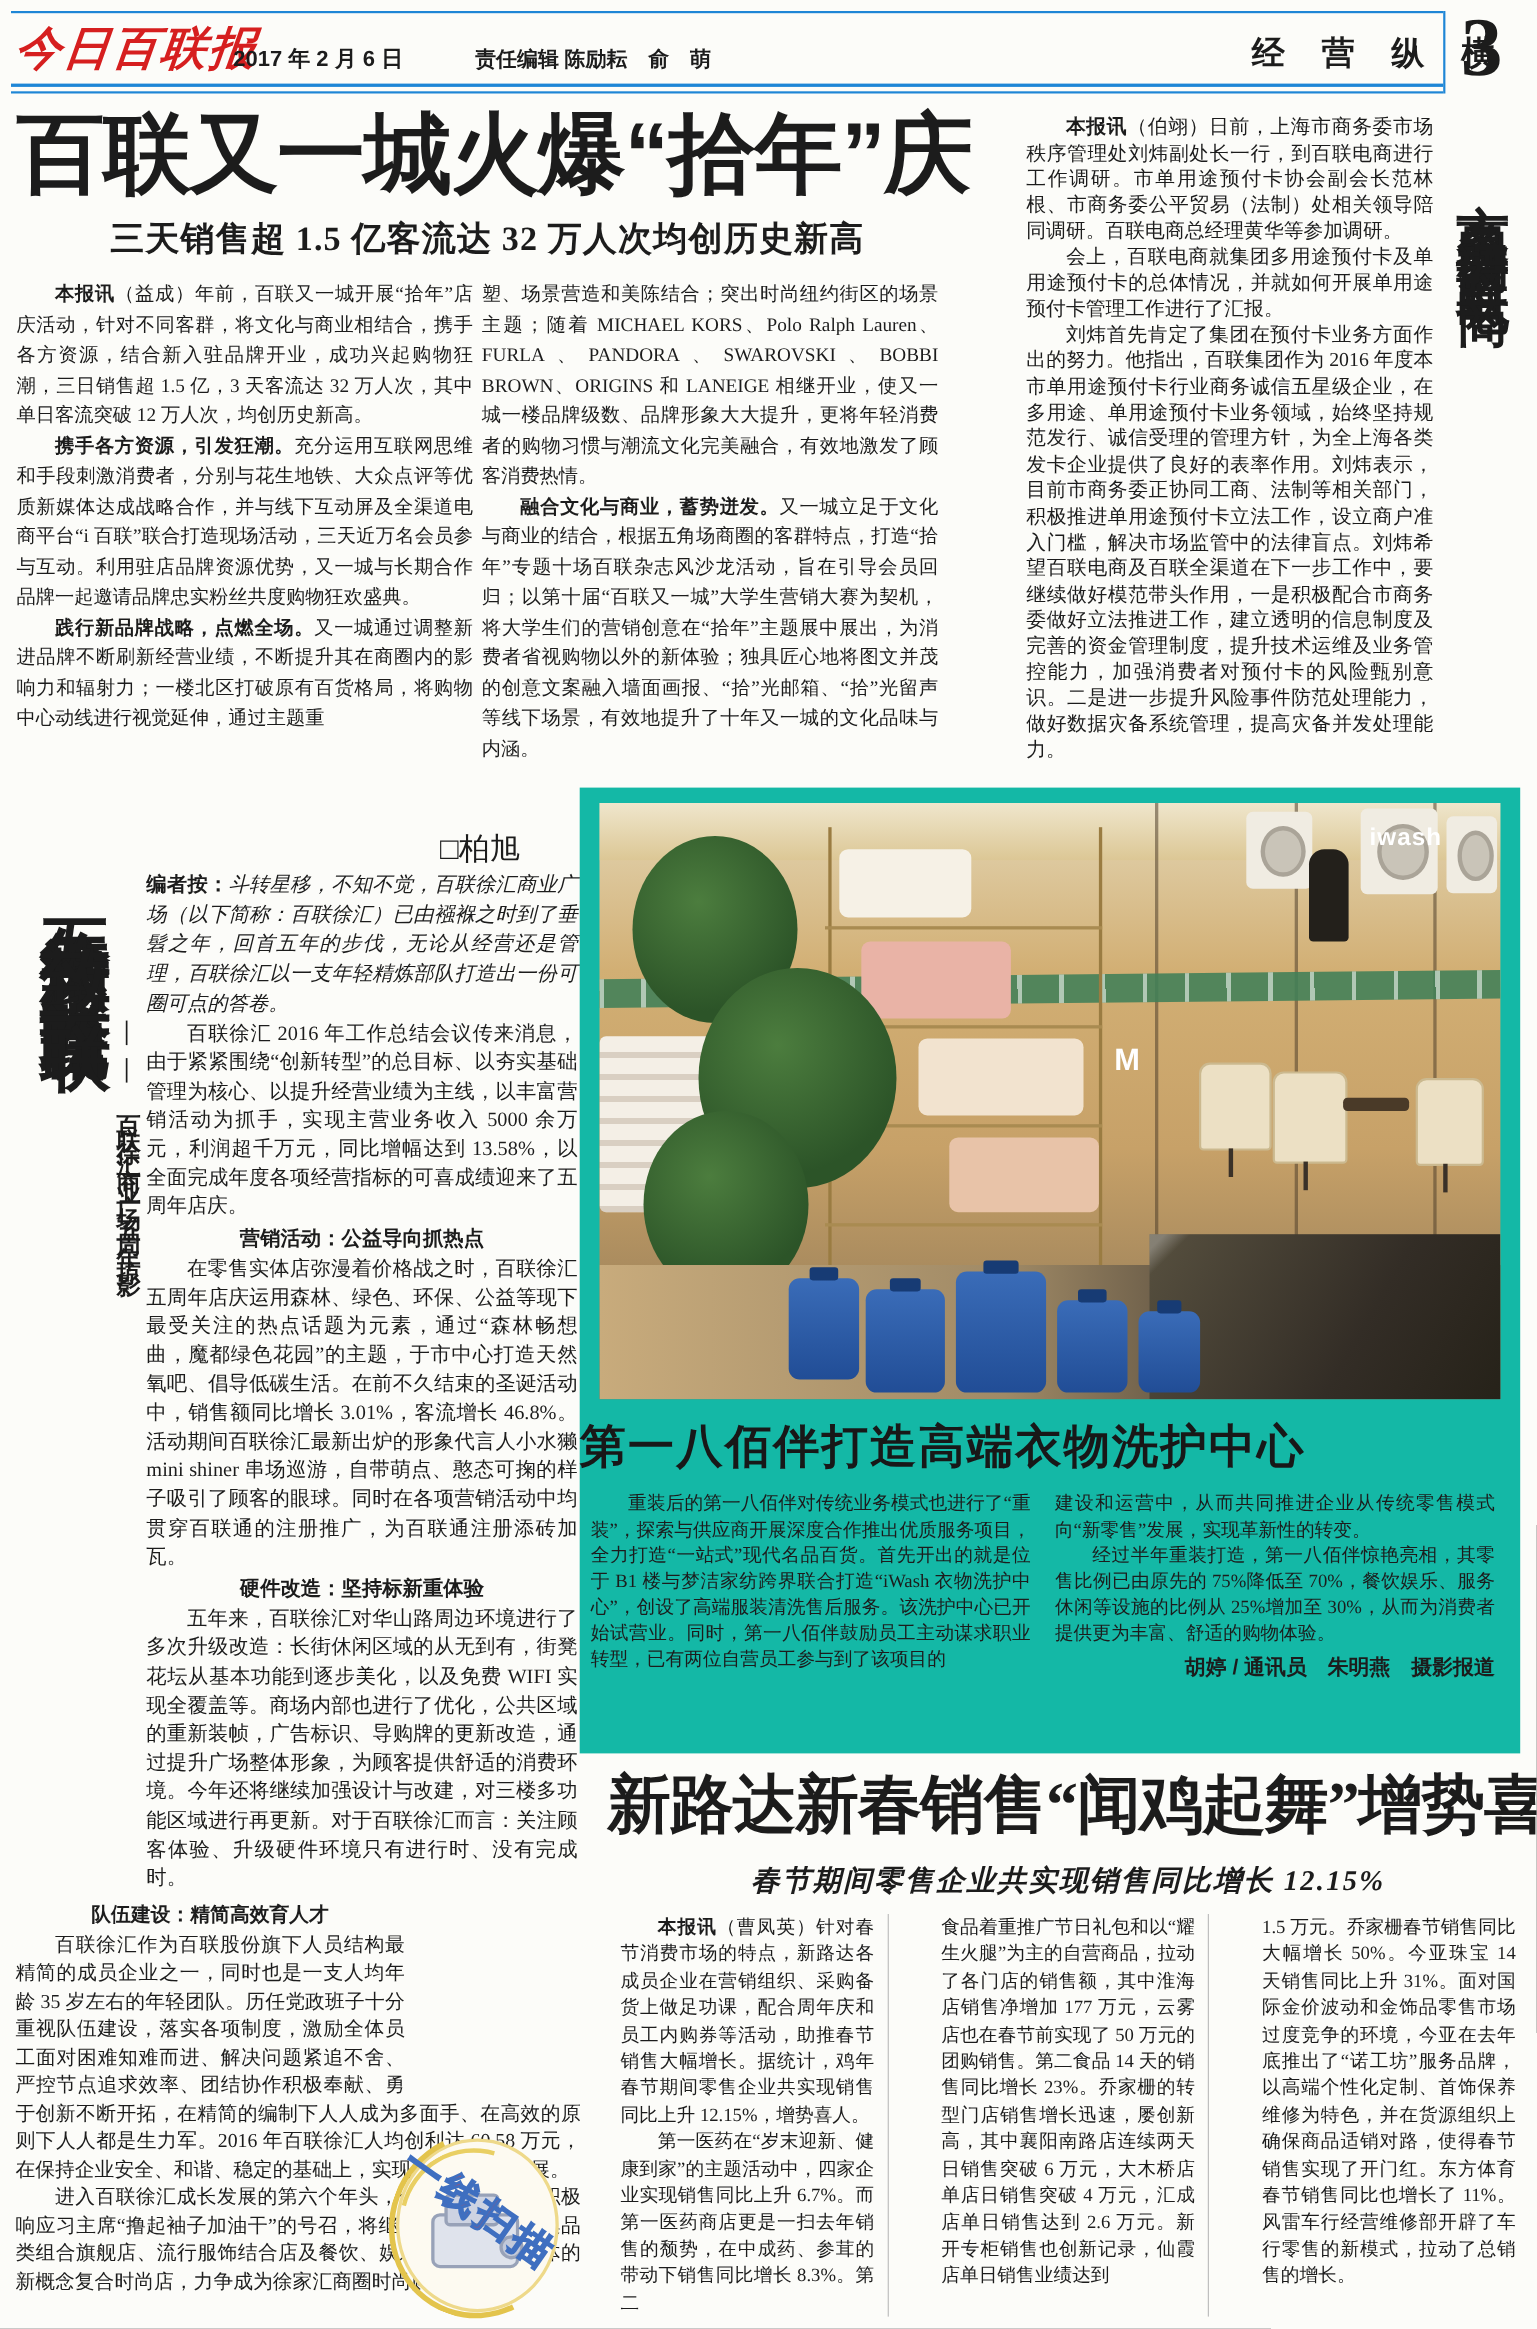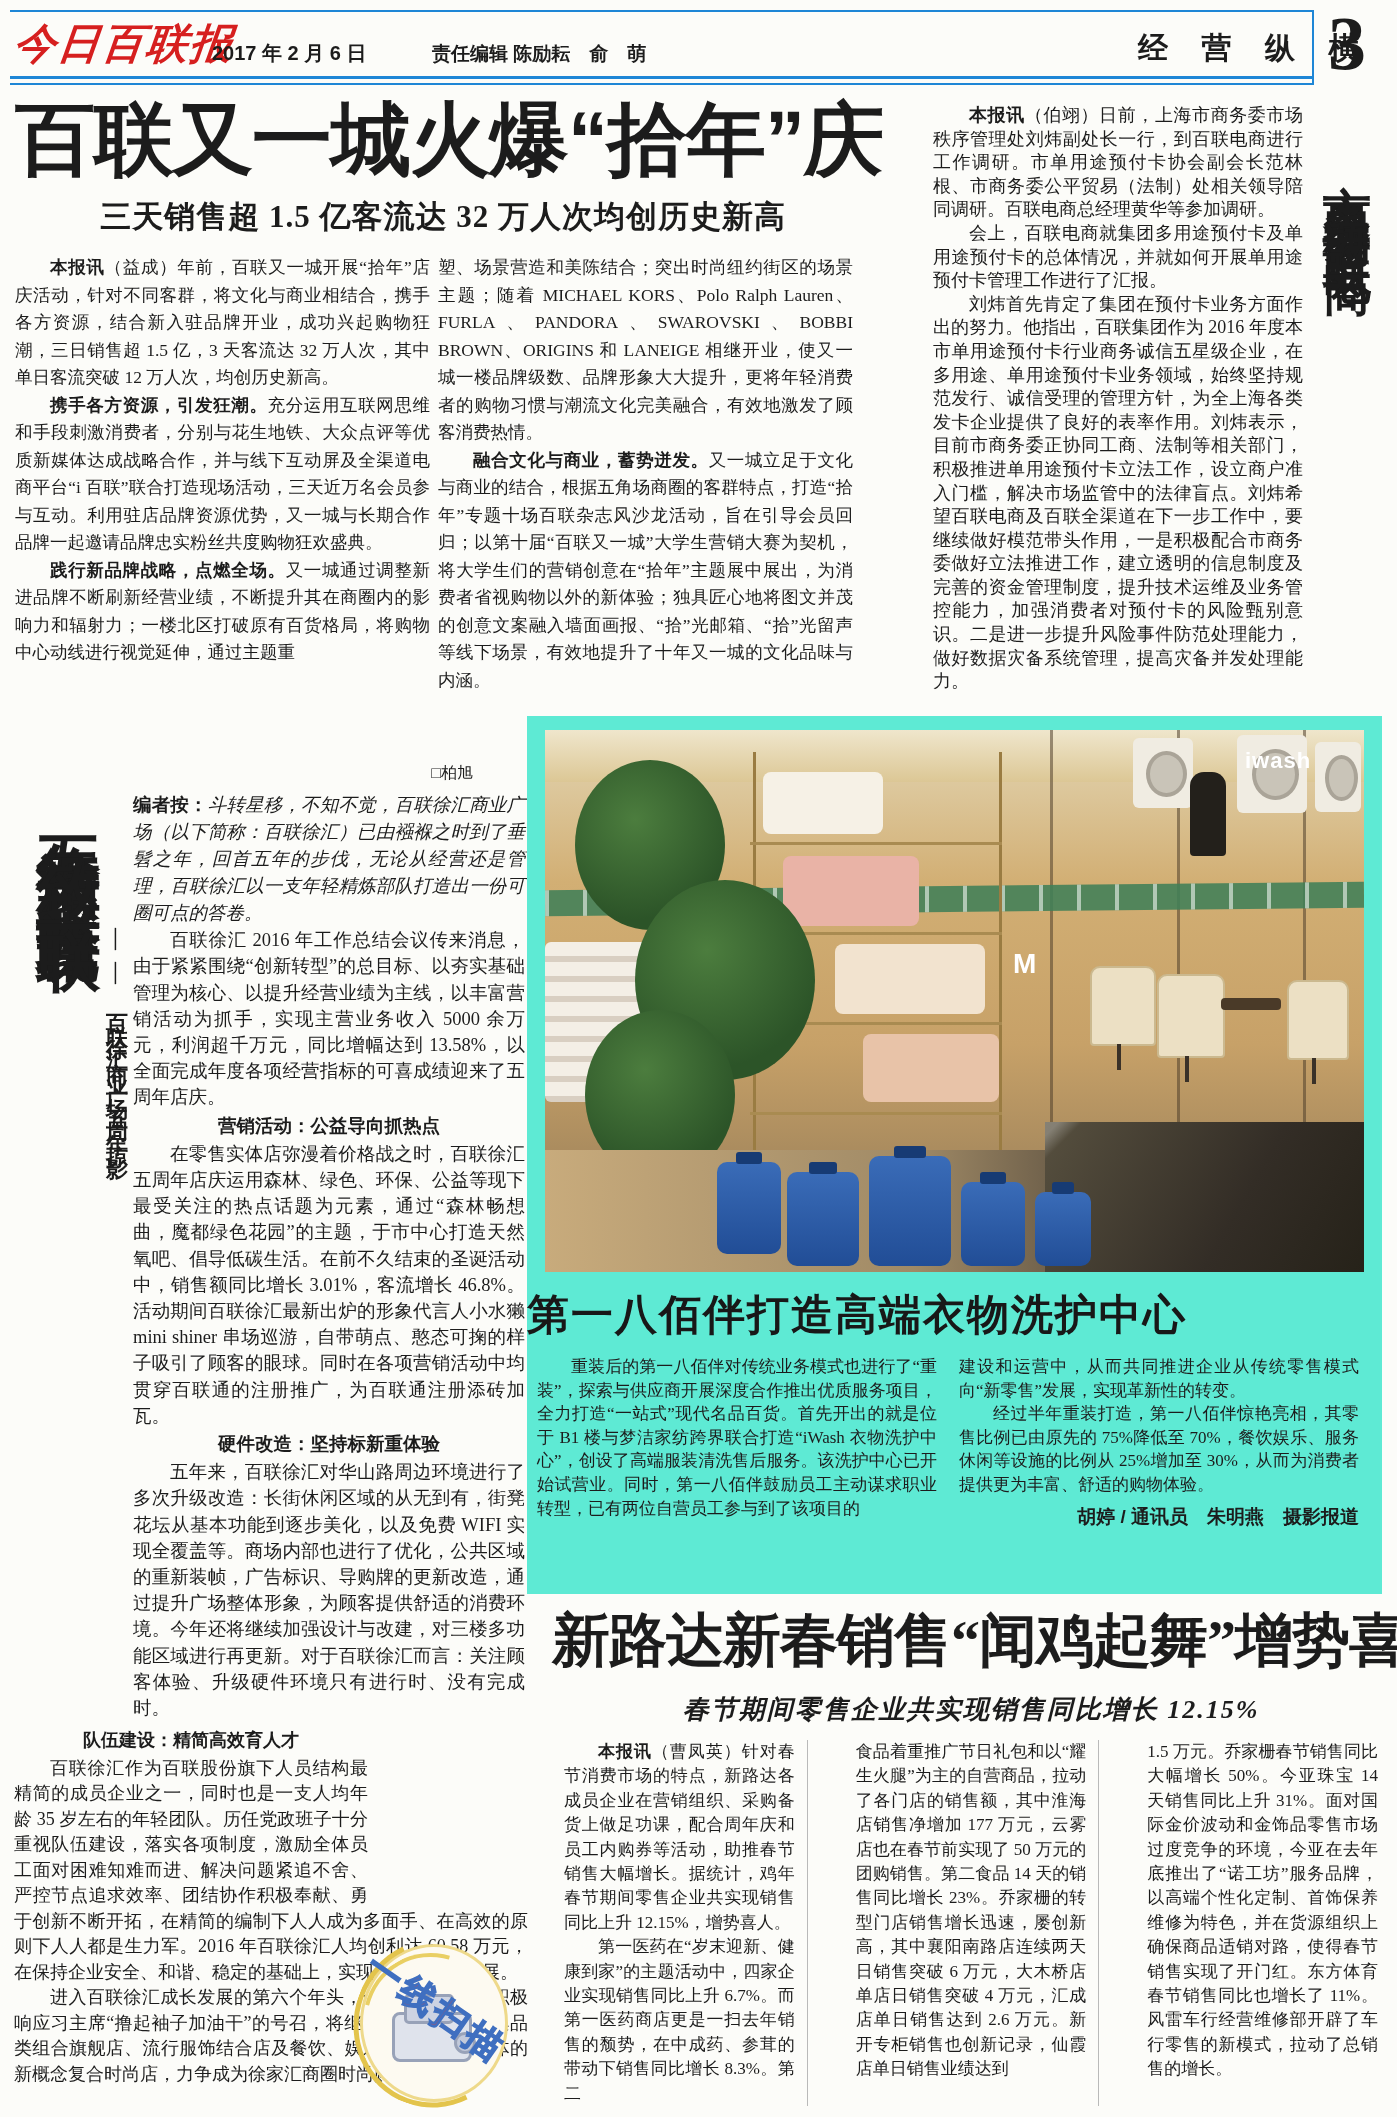--- a/index.html
+++ b/index.html
@@ -34,21 +34,21 @@
   
   .rstory{position:absolute;left:933px;top:104px;width:370px;font-size:18px;line-height:23.6px;}
   .vhead-r{position:absolute;left:1317px;top:146px;height:580px;width:62px;writing-mode:vertical-rl;
            font-size:48px;font-weight:bold;letter-spacing:9px;}
   
   .vhead-m{position:absolute;left:12px;top:786px;width:100px;height:1040px;writing-mode:vertical-rl;
            font-size:64px;font-weight:900;letter-spacing:4px;white-space:pre;}
   .vsub-m{position:absolute;left:102px;top:928px;height:700px;writing-mode:vertical-rl;
           font-size:22px;font-weight:bold;letter-spacing:12px;}
   .colA{position:absolute;left:133px;top:760px;width:392px;font-size:18.5px;line-height:26.2px;}
-  .author{text-align:right;padding-right:52px;font-size:16px;margin:0 0 6px 0;}
+  .author{text-align:right;padding-right:52px;font-size:28px;margin:0 0 6px 0;}
   .ednote{margin:0;text-align:justify;font-style:italic;font-size:18.5px;line-height:27px;}
   .ednote b{font-style:normal;}
   .part2{position:absolute;left:14px;top:1726px;width:514px;font-size:18px;line-height:25.5px;}
   .stamp-spacer{float:right;width:160px;height:178px;}
   
   .stamp{position:absolute;left:354px;top:1936px;width:156px;height:170px;}
   .stamp-circle{position:absolute;left:6px;top:8px;width:142px;height:152px;border-radius:50%;
                 background:#fdfaf1;border:3px solid #eed98a;}
   .stamp-arc1{position:absolute;left:0;top:2px;width:152px;height:160px;border-radius:50%;
               border:5px solid transparent;border-left-color:#e3c44c;border-bottom-color:#e3c44c;
@@ -59,21 +59,21 @@
               background:#dfe3ec;border:3px solid #98a2b8;}
   .stamp-dev2{position:absolute;left:50px;top:58px;width:44px;height:24px;border-radius:5px;
               background:#cdd3e2;border:3px solid #98a2b8;}
   .stamp-dev3{position:absolute;left:100px;top:96px;width:16px;height:16px;border-radius:50%;
               background:#c2c9da;border:3px solid #98a2b8;}
   .stamp-banner{position:absolute;left:-6px;top:48px;width:175px;text-align:center;
                 transform:rotate(35deg);font-size:36px;font-weight:900;letter-spacing:4px;
                 color:#e8413a;-webkit-text-stroke:1.5px #3f6fc0;
                 font-family:"Liberation Sans","DejaVu Sans",sans-serif;white-space:nowrap;}
   
-  .pinkpanel{position:absolute;left:527px;top:716px;width:855px;height:878px;background:#5eead4;}
+  .pinkpanel{position:absolute;left:527px;top:716px;width:855px;height:878px;background:#14b8a6;}
   .photo{position:relative;margin:14px auto 0 auto;width:819px;height:542px;overflow:hidden;
          background:linear-gradient(180deg,#e3d6b4 0%,#d2af74 28%,#c7a168 58%,#8a7454 100%);}
   .ph-ceiling{position:absolute;left:0;top:0;width:100%;height:52px;
               background:linear-gradient(180deg,#efe6cc,#dcc795);}
   .ph-mullion{position:absolute;top:0;width:3px;height:430px;background:rgba(80,64,44,.55);}
   .ph-machine{position:absolute;background:#f0ece2;border-radius:6px;}
   .ph-machine:after{content:"";position:absolute;left:22%;top:18%;width:55%;height:55%;
                     border-radius:50%;background:#c9c4b8;border:4px solid #aaa498;}
   .ph-person{position:absolute;left:645px;top:42px;width:36px;height:84px;border-radius:14px 14px 4px 4px;
              background:#23201b;}

